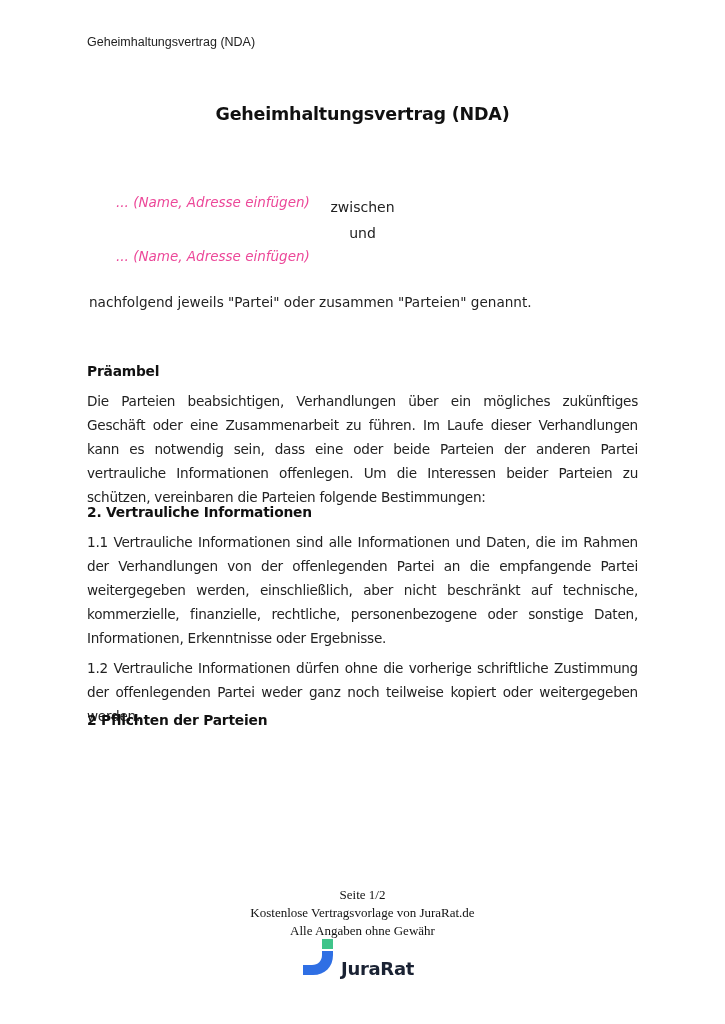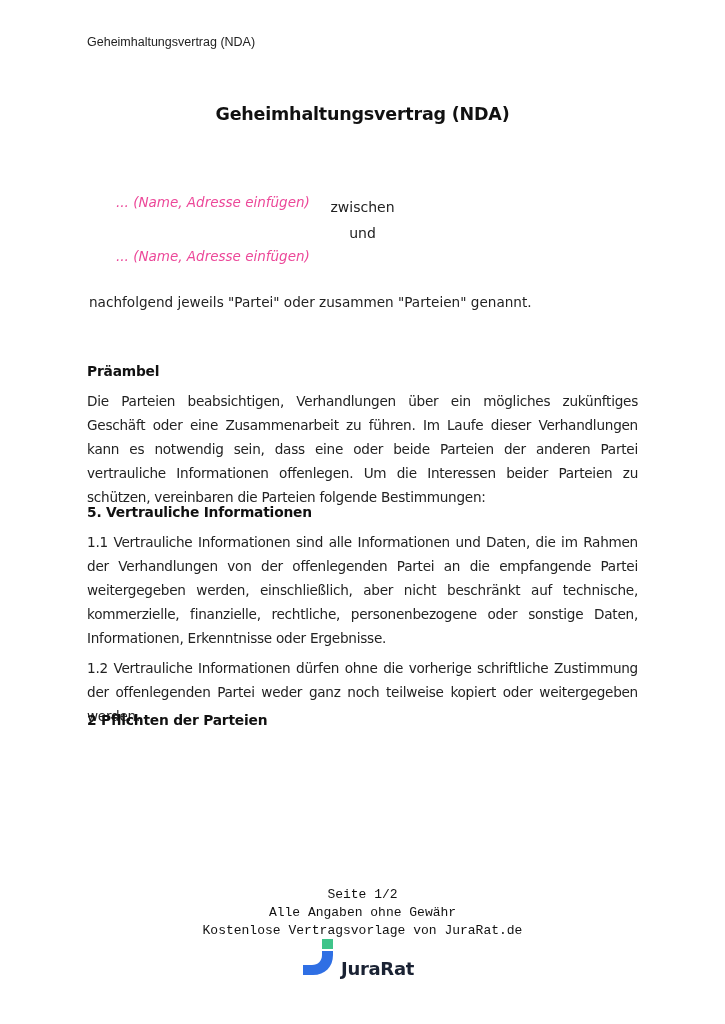--- a/index.html
+++ b/index.html
@@ -31,21 +31,21 @@
     }
     .heading {
       font-weight: bold; font-size: 13.8px; color: #111; margin: 0 0 10px 0; letter-spacing: -0.2px;
     }
     .para {
       text-align: justify; line-height: 24px; margin: 0 0 6px 0; letter-spacing: -0.25px;
       word-spacing: 0px;
     }
     .footer {
       position: absolute; left: 0; right: 0; top: 886px; text-align: center;
-      font-family: Liberation Mono, monospace; font-size: 13px; color: #111; line-height: 18px;
+      font-family: Liberation Serif, serif; font-size: 13px; color: #111; line-height: 18px;
     }
     .logo {
       position: absolute; left: 302px; top: 939px; width: 125px; height: 38px;
       display: flex; align-items: center;
     }
     .logo-mark { position: relative; width: 36px; height: 38px; }
     .logo-text {
       font-family: "DejaVu Sans", sans-serif; font-weight: bold; font-size: 18px; color: #1a2233;
       margin-left: 3px; letter-spacing: -0.3px; margin-top: 20px;
     }
@@ -63,33 +63,33 @@
 <div class="placeholder" style="top:248px;">... (Name, Adresse einfügen)</div>
 
 <div class="intro">nachfolgend jeweils "Partei" oder zusammen "Parteien" genannt.</div>
 
 <div class="content" style="top:329px;">
   <div class="heading">Präambel</div>
   <p class="para">Die Parteien beabsichtigen, Verhandlungen über ein mögliches zukünftiges Geschäft oder eine Zusammenarbeit zu führen. Im Laufe dieser Verhandlungen kann es notwendig sein, dass eine oder beide Parteien der anderen Partei vertrauliche Informationen offenlegen. Um die Interessen beider Parteien zu schützen, vereinbaren die Parteien folgende Bestimmungen:</p>
 </div>
 
 <div class="content" style="top:470px;">
-  <div class="heading">5. Vertrauliche Informationen</div>
+  <div class="heading">2. Vertrauliche Informationen</div>
   <p class="para">1.1 Vertrauliche Informationen sind alle Informationen und Daten, die im Rahmen der Verhandlungen von der offenlegenden Partei an die empfangende Partei weitergegeben werden, einschließlich, aber nicht beschränkt auf technische, kommerzielle, finanzielle, rechtliche, personenbezogene oder sonstige Daten, Informationen, Erkenntnisse oder Ergebnisse.</p>
   <p class="para">1.2 Vertrauliche Informationen dürfen ohne die vorherige schriftliche Zustimmung der offenlegenden Partei weder ganz noch teilweise kopiert oder weitergegeben werden.</p>
 </div>
 
 <div class="content" style="top:678px;">
   <div class="heading">2 Pflichten der Parteien</div>
 </div>
 
 <div class="footer">
   <div>Seite 1/2</div>
+  <div>Kostenlose Vertragsvorlage von JuraRat.de</div>
   <div>Alle Angaben ohne Gewähr</div>
-  <div>Kostenlose Vertragsvorlage von JuraRat.de</div>
 </div>
 
 <div class="logo">
   <div class="logo-mark">
     <svg width="36" height="38" viewBox="0 0 36 38">
       <rect x="20" y="0" width="11" height="10" fill="#3fc48a"></rect>
       <path d="M20 12 L31 12 L31 16 C31 28 23 36 11 36 L1 36 L1 26 L10 26 C16 26 20 22 20 16 Z" fill="#2f6fe4"></path>
     </svg>
   </div>
   <span class="logo-text">JuraRat</span>

